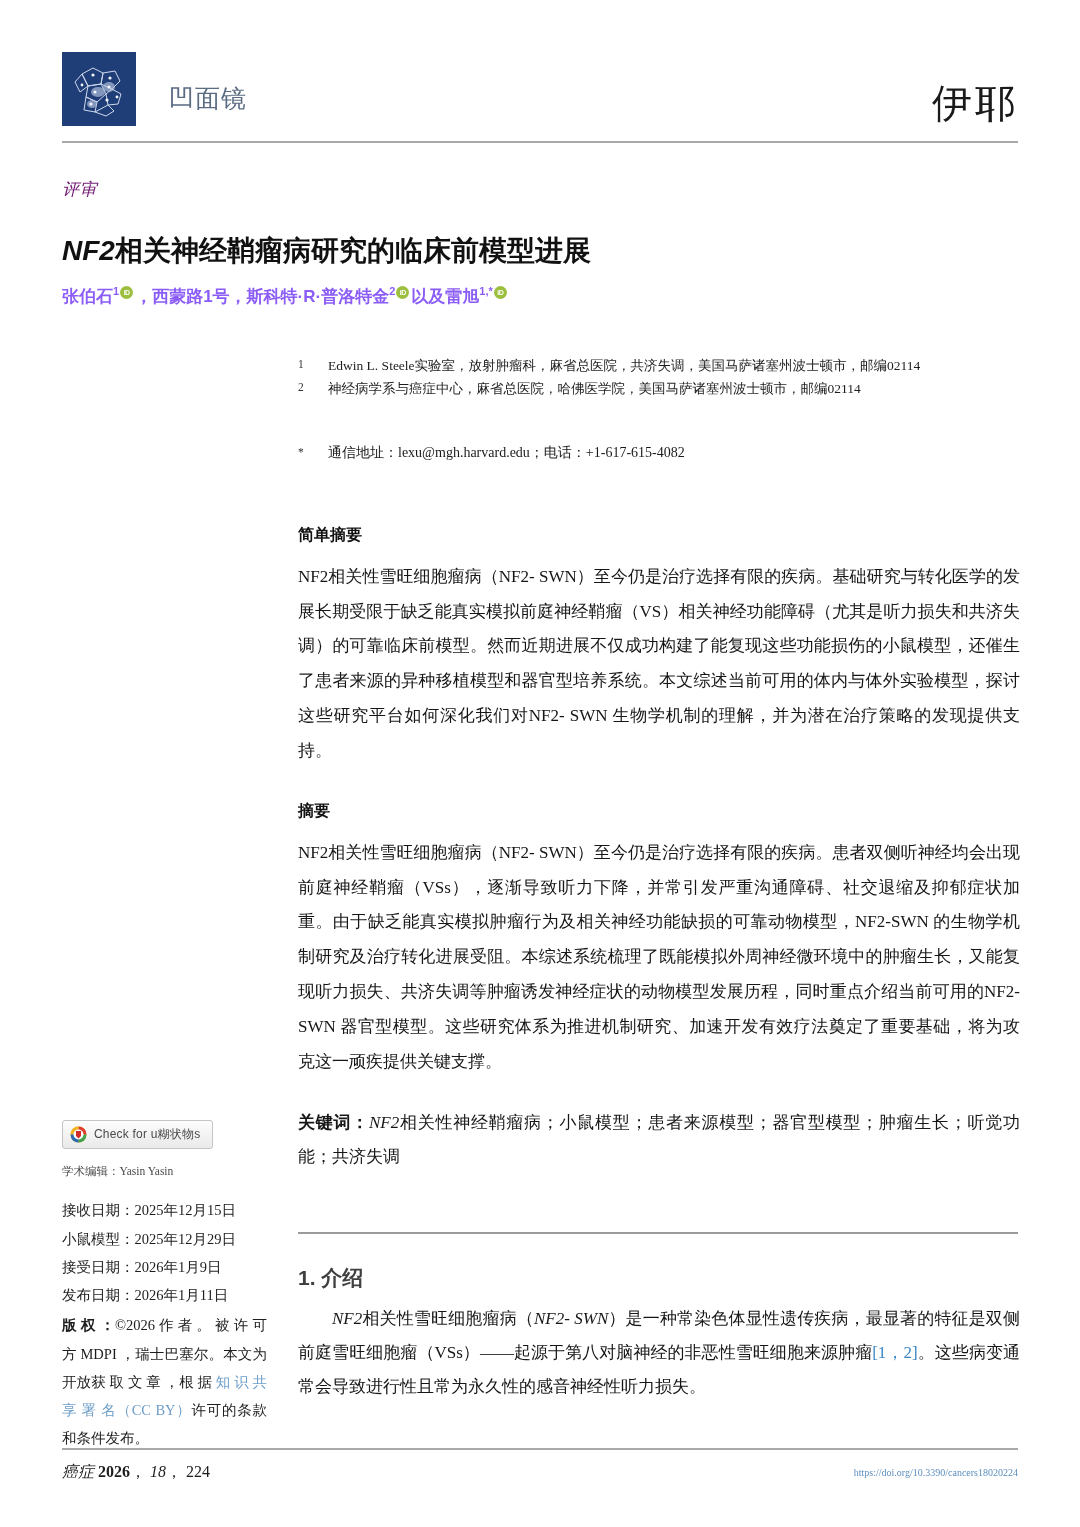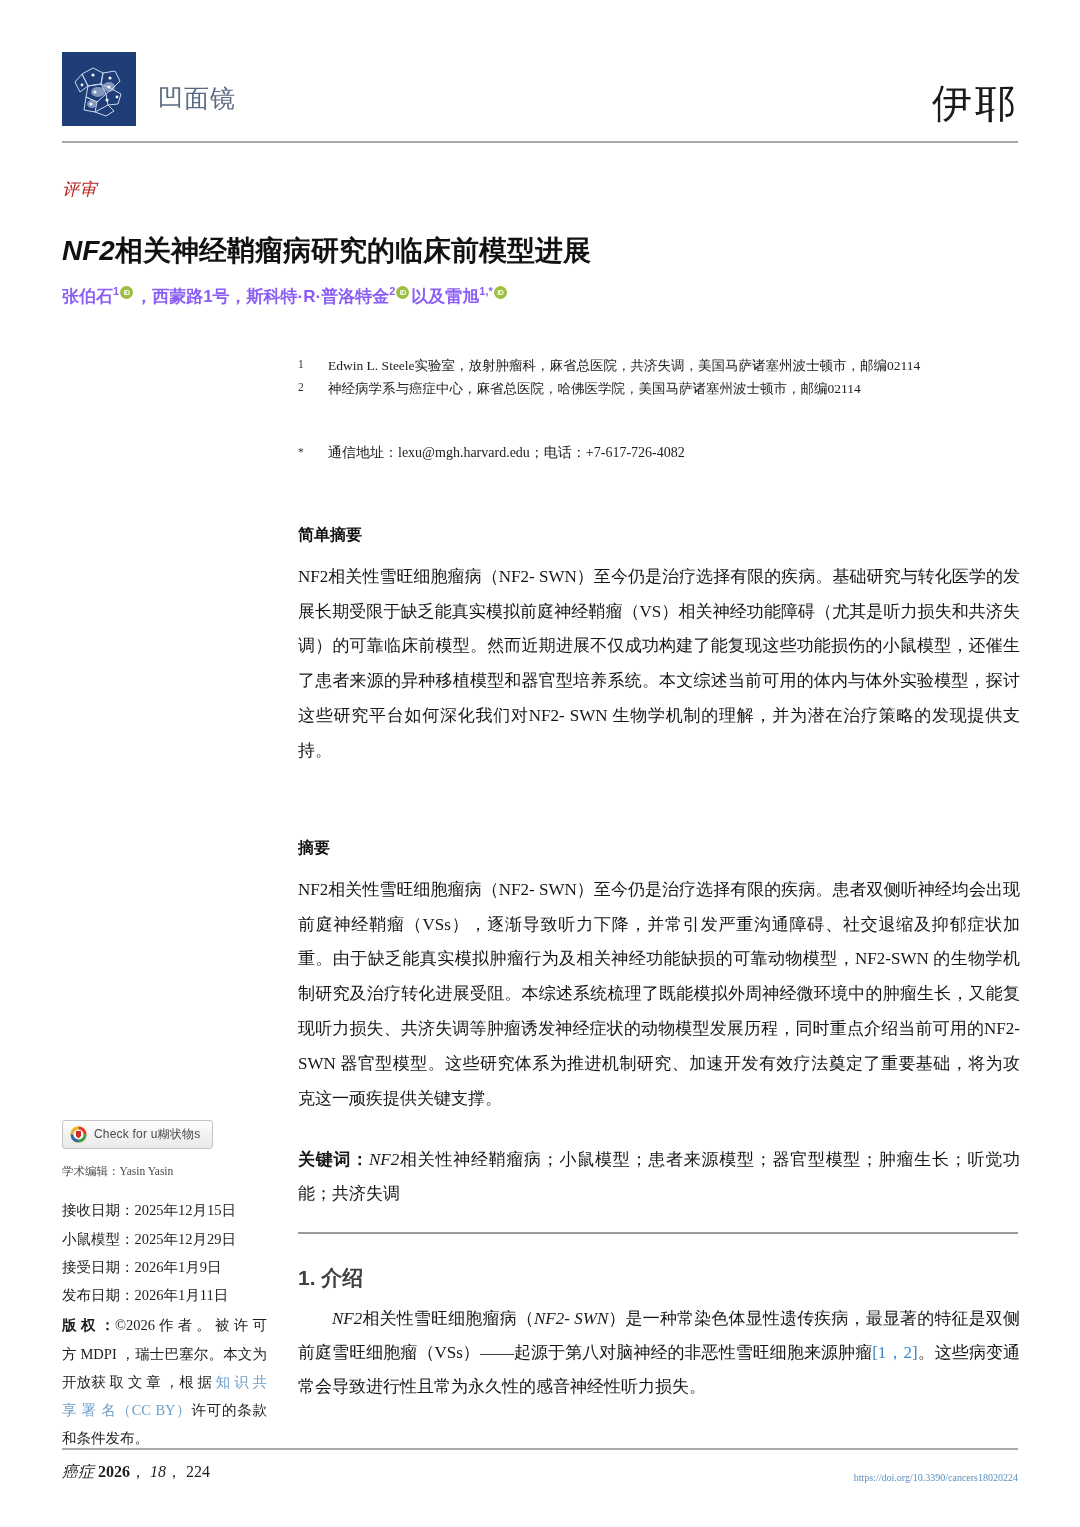--- a/index.html
+++ b/index.html
@@ -30,21 +30,21 @@
     top: 52px;
     right: 62px;
     height: 84px;
     display: flex;
     align-items: flex-start;
     justify-content: space-between;
   }
   .brand-left {
     display: flex;
     align-items: center;
-    gap: 22px;
+    gap: 33px;
   }
   .journal-logo {
     width: 74px;
     height: 74px;
     background: #1f3e78;
     position: relative;
     overflow: hidden;
     flex: 0 0 auto;
   }
   .journal-logo svg { display:block; width:74px; height:74px; }
@@ -76,21 +76,21 @@
   .rule-intro { top: 1232px; left: 298px; right: 62px; border-top: 2px solid #9b9b9b; }
   .rule-footer { top: 1448px; border-top: 2px solid #a9a9a9; }
 
   
   .article-type {
     position: absolute;
     left: 62px;
     top: 178px;
     font-style: italic;
     font-size: 17px;
-    color: #b91c1c;
+    color: #701a75;
     letter-spacing: .5px;
   }
   .article-title {
     position: absolute;
     left: 62px;
     top: 214px;
     right: 60px;
     font-family: "Liberation Sans", "DejaVu Sans", sans-serif;
     font-weight: bold;
     font-size: 28px;
@@ -171,21 +171,21 @@
   .corresp .affil-marker { padding-top: 1px; }
 
   .sec-heading {
     font-family: "Liberation Sans", "DejaVu Sans", sans-serif;
     font-weight: bold;
     font-size: 16px;
     color: #111;
     margin: 0 0 14px 0;
   }
   .block-simple-summary { margin-top: 60px; }
-  .block-abstract { margin-top: 69px; }
+  .block-abstract { margin-top: 32px; }
 
   .body-para {
     margin: 0;
     font-size: 17px;
     line-height: 2.05;
     text-align: justify;
     text-justify: inter-ideograph;
     color: #161616;
   }
 
@@ -278,21 +278,21 @@
   .copyright .lic-link { color: #6d9ec9; }
 
   
   .footer {
     position: absolute;
     left: 62px;
     right: 62px;
     top: 1462px;
     display: flex;
     justify-content: space-between;
-    align-items: flex-end;
+    align-items: center;
     font-size: 16px;
   }
   .footer-left { color: #1d1d1d; }
   .footer-left .j { font-style: italic; }
   .footer-left .v { font-style: italic; }
   .footer-right {
     color: #5b8fbf;
     font-size: 10px;
   }
 </style>
@@ -355,21 +355,21 @@
         <span class="affil-text">Edwin L. Steele实验室，放射肿瘤科，麻省总医院，共济失调，美国马萨诸塞州波士顿市，邮编02114</span>
       </li>
       <li class="affil-row">
         <span class="affil-marker">2</span>
         <span class="affil-text">神经病学系与癌症中心，麻省总医院，哈佛医学院，美国马萨诸塞州波士顿市，邮编02114</span>
       </li>
     </ul>
 
     <div class="corresp">
       <span class="affil-marker">*</span>
-      <span class="affil-text">通信地址：lexu@mgh.harvard.edu；电话：+7-617-726-4082</span>
+      <span class="affil-text">通信地址：lexu@mgh.harvard.edu；电话：+1-617-615-4082</span>
     </div>
 
     <div class="block-simple-summary">
       <h2 class="sec-heading">简单摘要</h2>
       <p class="body-para">NF2相关性雪旺细胞瘤病（NF2- SWN）至今仍是治疗选择有限的疾病。基础研究与转化医学的发展长期受限于缺乏能真实模拟前庭神经鞘瘤（VS）相关神经功能障碍（尤其是听力损失和共济失调）的可靠临床前模型。然而近期进展不仅成功构建了能复现这些功能损伤的小鼠模型，还催生了患者来源的异种移植模型和器官型培养系统。本文综述当前可用的体内与体外实验模型，探讨这些研究平台如何深化我们对NF2- SWN 生物学机制的理解，并为潜在治疗策略的发现提供支持。</p>
     </div>
 
     <div class="block-abstract">
       <h2 class="sec-heading">摘要</h2>
       <p class="body-para">NF2相关性雪旺细胞瘤病（NF2- SWN）至今仍是治疗选择有限的疾病。患者双侧听神经均会出现前庭神经鞘瘤（VSs），逐渐导致听力下降，并常引发严重沟通障碍、社交退缩及抑郁症状加重。由于缺乏能真实模拟肿瘤行为及相关神经功能缺损的可靠动物模型，NF2-SWN 的生物学机制研究及治疗转化进展受阻。本综述系统梳理了既能模拟外周神经微环境中的肿瘤生长，又能复现听力损失、共济失调等肿瘤诱发神经症状的动物模型发展历程，同时重点介绍当前可用的NF2- SWN 器官型模型。这些研究体系为推进机制研究、加速开发有效疗法奠定了重要基础，将为攻克这一顽疾提供关键支撑。</p>

